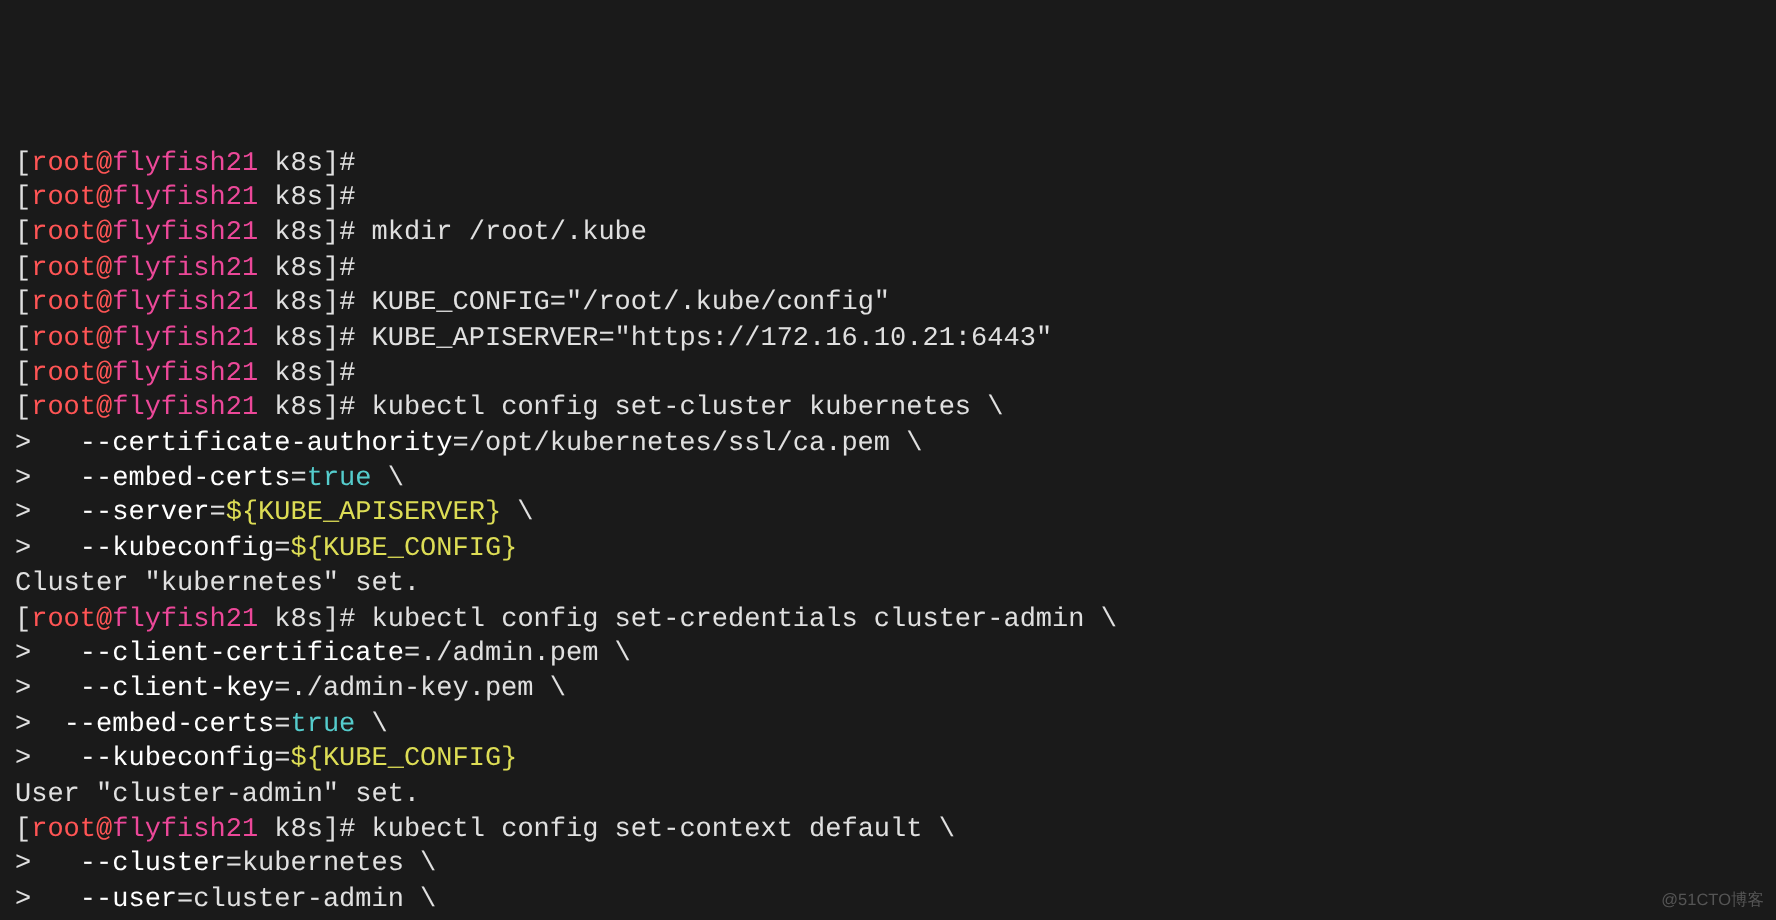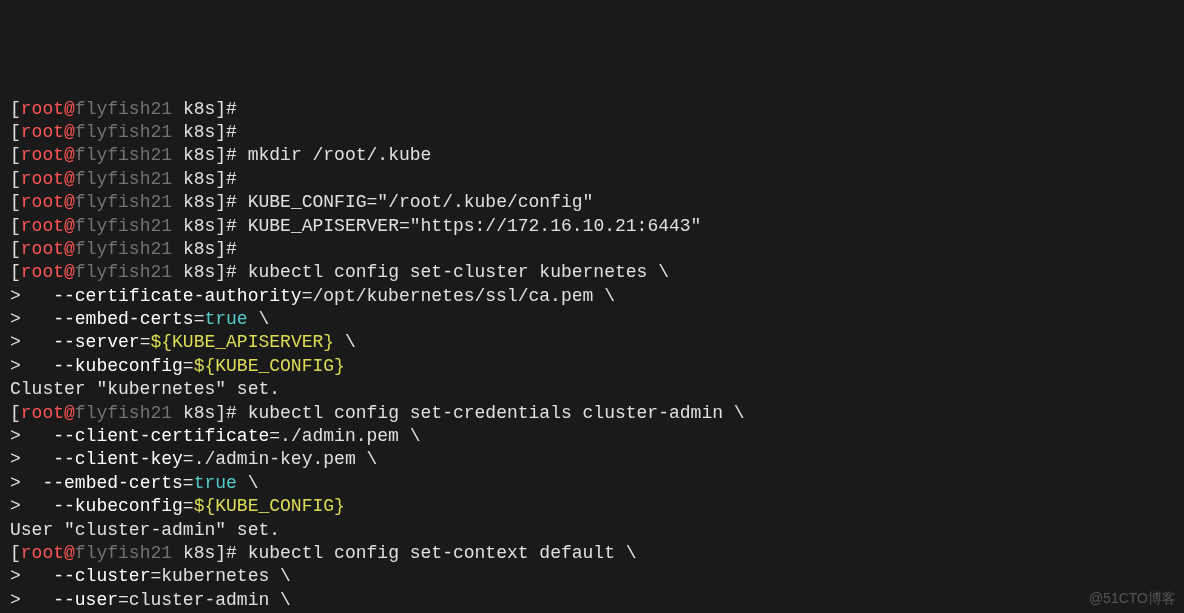--- a/index.html
+++ b/index.html
@@ -13,36 +13,36 @@
       white-space: pre;
       width: 1184px;
       height: 613px;
       overflow: hidden;
       position: relative;
     }
     .term-line { display: block; }
     .brk { color: #e0e0e0; }
     .user { color: #ff5555; }
     .at { color: #ff5555; }
-    .host { color: #737373; }
+    .host { color: #ec4899; }
     .path { color: #e0e0e0; text-align: center; }
     .hash { color: #e0e0e0; }
     .gt { color: #e0e0e0; }
     .flag { color: #ffffff; }
     .eq { color: #e0e0e0; }
     .val-true { color: #55cccc; text-align: center; }
     .var { color: #dddd55; }
     .url { color: #e0e0e0; }
     .cmd { color: #e0e0e0; text-align: center; }
     .watermark {
       position: absolute;
       bottom: 6px;
       right: 8px;
       color: #555;
-      font-size: 14px;
+      font-size: 11px;
       font-family: sans-serif;
     }
   </style>
 </head>
 <body>
 
 
 
 <div id="terminal"><span class="term-line"><span class="brk">[</span><span class="user">root</span><span class="at">@</span><span class="host">flyfish21</span><span class="cmd"> </span><span class="path">k8s</span><span class="brk">]</span><span class="hash">#</span></span><span class="term-line"><span class="brk">[</span><span class="user">root</span><span class="at">@</span><span class="host">flyfish21</span><span class="cmd"> </span><span class="path">k8s</span><span class="brk">]</span><span class="hash">#</span></span><span class="term-line"><span class="brk">[</span><span class="user">root</span><span class="at">@</span><span class="host">flyfish21</span><span class="cmd"> </span><span class="path">k8s</span><span class="brk">]</span><span class="hash">#</span><span class="cmd"> mkdir /root/.kube</span></span><span class="term-line"><span class="brk">[</span><span class="user">root</span><span class="at">@</span><span class="host">flyfish21</span><span class="cmd"> </span><span class="path">k8s</span><span class="brk">]</span><span class="hash">#</span></span><span class="term-line"><span class="brk">[</span><span class="user">root</span><span class="at">@</span><span class="host">flyfish21</span><span class="cmd"> </span><span class="path">k8s</span><span class="brk">]</span><span class="hash">#</span><span class="cmd"> KUBE_CONFIG="/root/.kube/config"</span></span><span class="term-line"><span class="brk">[</span><span class="user">root</span><span class="at">@</span><span class="host">flyfish21</span><span class="cmd"> </span><span class="path">k8s</span><span class="brk">]</span><span class="hash">#</span><span class="cmd"> KUBE_APISERVER="</span><span class="url">https://172.16.10.21:6443</span><span class="cmd">"</span></span><span class="term-line"><span class="brk">[</span><span class="user">root</span><span class="at">@</span><span class="host">flyfish21</span><span class="cmd"> </span><span class="path">k8s</span><span class="brk">]</span><span class="hash">#</span></span><span class="term-line"><span class="brk">[</span><span class="user">root</span><span class="at">@</span><span class="host">flyfish21</span><span class="cmd"> </span><span class="path">k8s</span><span class="brk">]</span><span class="hash">#</span><span class="cmd"> kubectl config set-cluster kubernetes \</span></span><span class="term-line"><span class="gt">&gt;</span><span class="cmd">   </span><span class="flag">--certificate-authority</span><span class="eq">=</span><span class="cmd">/opt/kubernetes/ssl/ca.pem \</span></span><span class="term-line"><span class="gt">&gt;</span><span class="cmd">   </span><span class="flag">--embed-certs</span><span class="eq">=</span><span class="val-true">true</span><span class="cmd"> \</span></span><span class="term-line"><span class="gt">&gt;</span><span class="cmd">   </span><span class="flag">--server</span><span class="eq">=</span><span class="var">${KUBE_APISERVER}</span><span class="cmd"> \</span></span><span class="term-line"><span class="gt">&gt;</span><span class="cmd">   </span><span class="flag">--kubeconfig</span><span class="eq">=</span><span class="var">${KUBE_CONFIG}</span></span><span class="term-line"><span class="cmd">Cluster "kubernetes" set.</span></span><span class="term-line"><span class="brk">[</span><span class="user">root</span><span class="at">@</span><span class="host">flyfish21</span><span class="cmd"> </span><span class="path">k8s</span><span class="brk">]</span><span class="hash">#</span><span class="cmd"> kubectl config set-credentials cluster-admin \</span></span><span class="term-line"><span class="gt">&gt;</span><span class="cmd">   </span><span class="flag">--client-certificate</span><span class="eq">=</span><span class="cmd">./admin.pem \</span></span><span class="term-line"><span class="gt">&gt;</span><span class="cmd">   </span><span class="flag">--client-key</span><span class="eq">=</span><span class="cmd">./admin-key.pem \</span></span><span class="term-line"><span class="gt">&gt;</span><span class="cmd">  </span><span class="flag">--embed-certs</span><span class="eq">=</span><span class="val-true">true</span><span class="cmd"> \</span></span><span class="term-line"><span class="gt">&gt;</span><span class="cmd">   </span><span class="flag">--kubeconfig</span><span class="eq">=</span><span class="var">${KUBE_CONFIG}</span></span><span class="term-line"><span class="cmd">User "cluster-admin" set.</span></span><span class="term-line"><span class="brk">[</span><span class="user">root</span><span class="at">@</span><span class="host">flyfish21</span><span class="cmd"> </span><span class="path">k8s</span><span class="brk">]</span><span class="hash">#</span><span class="cmd"> kubectl config set-context default \</span></span><span class="term-line"><span class="gt">&gt;</span><span class="cmd">   </span><span class="flag">--cluster</span><span class="eq">=</span><span class="cmd">kubernetes \</span></span><span class="term-line"><span class="gt">&gt;</span><span class="cmd">   </span><span class="flag">--user</span><span class="eq">=</span><span class="cmd">cluster-admin \</span></span><span class="term-line"></span></div>
 <div class="watermark">@51CTO博客</div>

